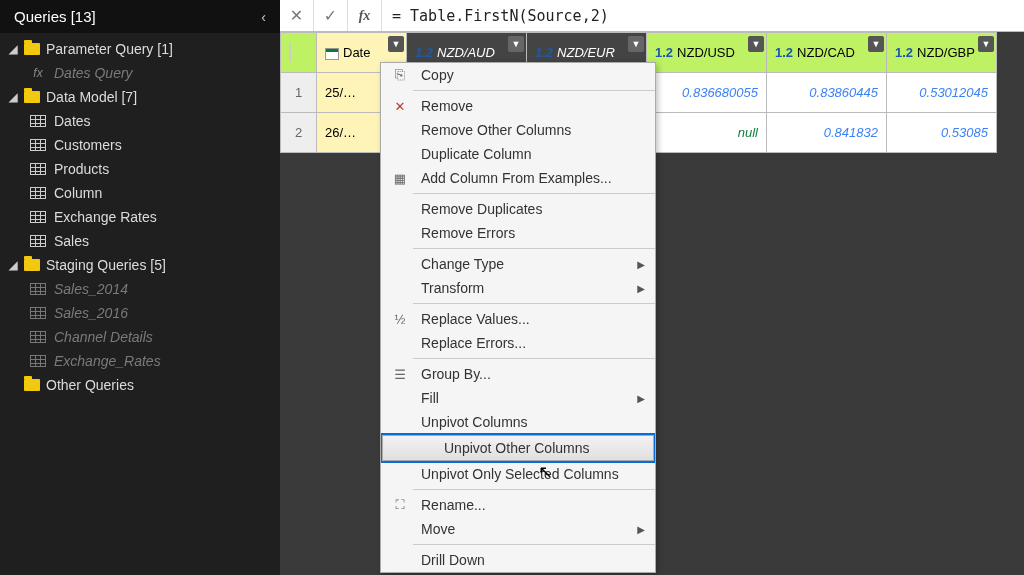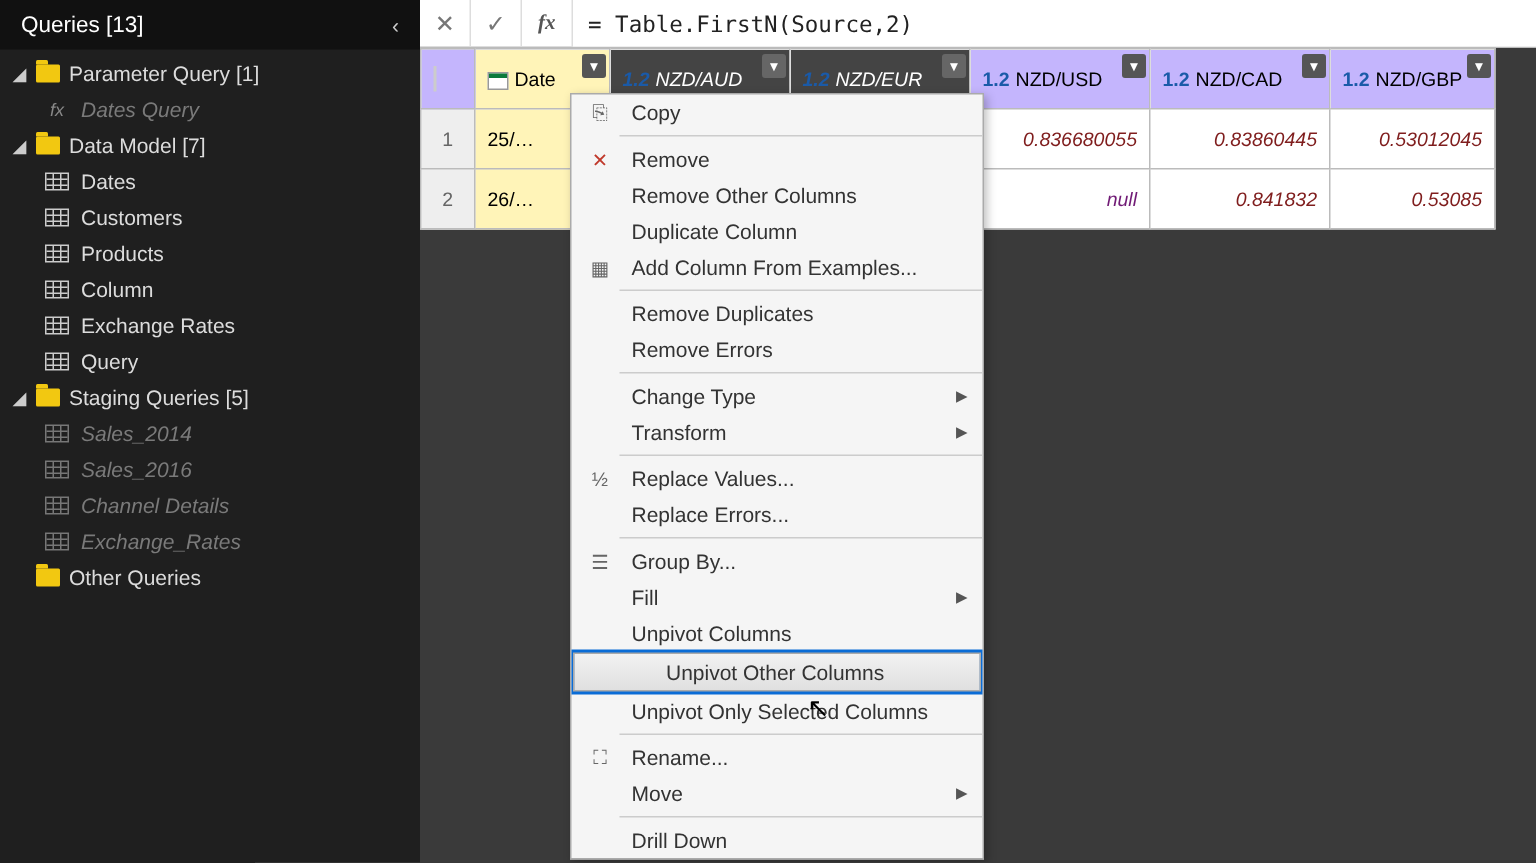--- a/index.html
+++ b/index.html
@@ -36,30 +36,30 @@
 
 .main { flex:1; display:flex; flex-direction:column; background:#3a3a3a; overflow:hidden; min-width:0;}
 .formula-bar { display:flex; align-items:center; background:#fff; height:32px; border-bottom:1px solid #bbb; }
 .fb-btn { width:34px; height:100%; display:flex; align-items:center; justify-content:center; color:#777; border-right:1px solid #ddd; }
 .fb-fx { font-style:italic; font-family: Georgia, serif; font-weight:bold; color:#555; font-size:14px; }
 .fb-input { flex:1; padding:0 10px; font-family: Consolas, monospace; font-size:15px; color:#222; border:none; outline:none; height:100%; }
 
 .grid-area { flex:1; position:relative; font-size:14px; }
 table.data { border-collapse:collapse; background:#fff; table-layout:fixed; }
 table.data th, table.data td { border:1px solid #bbb; padding:12px 8px; height:24px; font-size:13px; white-space:nowrap; }
-table.data th { background:#c4b5fd; font-weight:normal; text-align:left; }
+table.data th { background:#bef264; font-weight:normal; text-align:left; }
 .rownum { background:#eee; text-align:center; color:#666; width:36px; }
 .corner { background:#eee; width:36px; }
 .col-header { position:relative; }
 .col-header .dd { position:absolute; right:2px; top:3px; width:16px; height:16px; background:#555; color:#fff; font-size:9px; display:flex; align-items:center; justify-content:center; border-radius:2px; }
 .date-ico { display:inline-block; width:14px; height:12px; background:#fff; border:1px solid #999; margin-right:4px; vertical-align:middle; position:relative; }
 .date-ico::before{content:""; position:absolute; top:0;left:0;right:0;height:3px;background:#0a7a3c;}
 .num-type { color:#1a5aa8; font-weight:600; margin-right:4px; }
-td.num { text-align:right; font-style:italic; color:#7f1d1d; }
-td.null { text-align:right; font-style:italic; color:#701a75; }
+td.num { text-align:right; font-style:italic; color:#3b82f6; }
+td.null { text-align:right; font-style:italic; color:#15803d; }
 .selected-col { background:#fff4b8 !important; }
 
 
 .ctx { position:absolute; background:#f5f5f5; border:1px solid #aaa; box-shadow:2px 2px 6px rgba(0,0,0,.25); font-size:14px; color:#333; width:276px; }
 .ctx-item { display:flex; align-items:center; gap:10px; padding:4px 10px 4px 8px; position:relative; }
 .ctx-icon { width:22px; text-align:center; color:#666; font-size:13px; }
 .ctx-sep { height:1px; background:#ccc; margin:3px 0 3px 32px; }
 .ctx-sub::after { content:"▶"; position:absolute; right:10px; font-size:10px; color:#555; }
 .ctx-item.highlight { background:linear-gradient(#f2f2f2,#e0e0e0); outline:1px solid #aaa;padding-left:29px; }
 .ctx-highlight-box { border:3px solid #0a6cd6; margin:-1px; }
@@ -107,21 +107,21 @@
         <div class="tree-item">
           <span class="table-icon"></span>
           <span>Column</span>
         </div>
         <div class="tree-item">
           <span class="table-icon"></span>
           <span>Exchange Rates</span>
         </div>
         <div class="tree-item">
           <span class="table-icon"></span>
-          <span>Query</span>
+          <span>Sales</span>
         </div>
         <div class="folder-row2" style="padding-left: 8px;">
           <span class="caret">◢</span>
           <span class="folder"></span>
           <span>Staging Queries [5]</span>
         </div>
         <div class="tree-item dim">
           <span class="table-icon"></span>
           <span>Sales_2014</span>
         </div>

